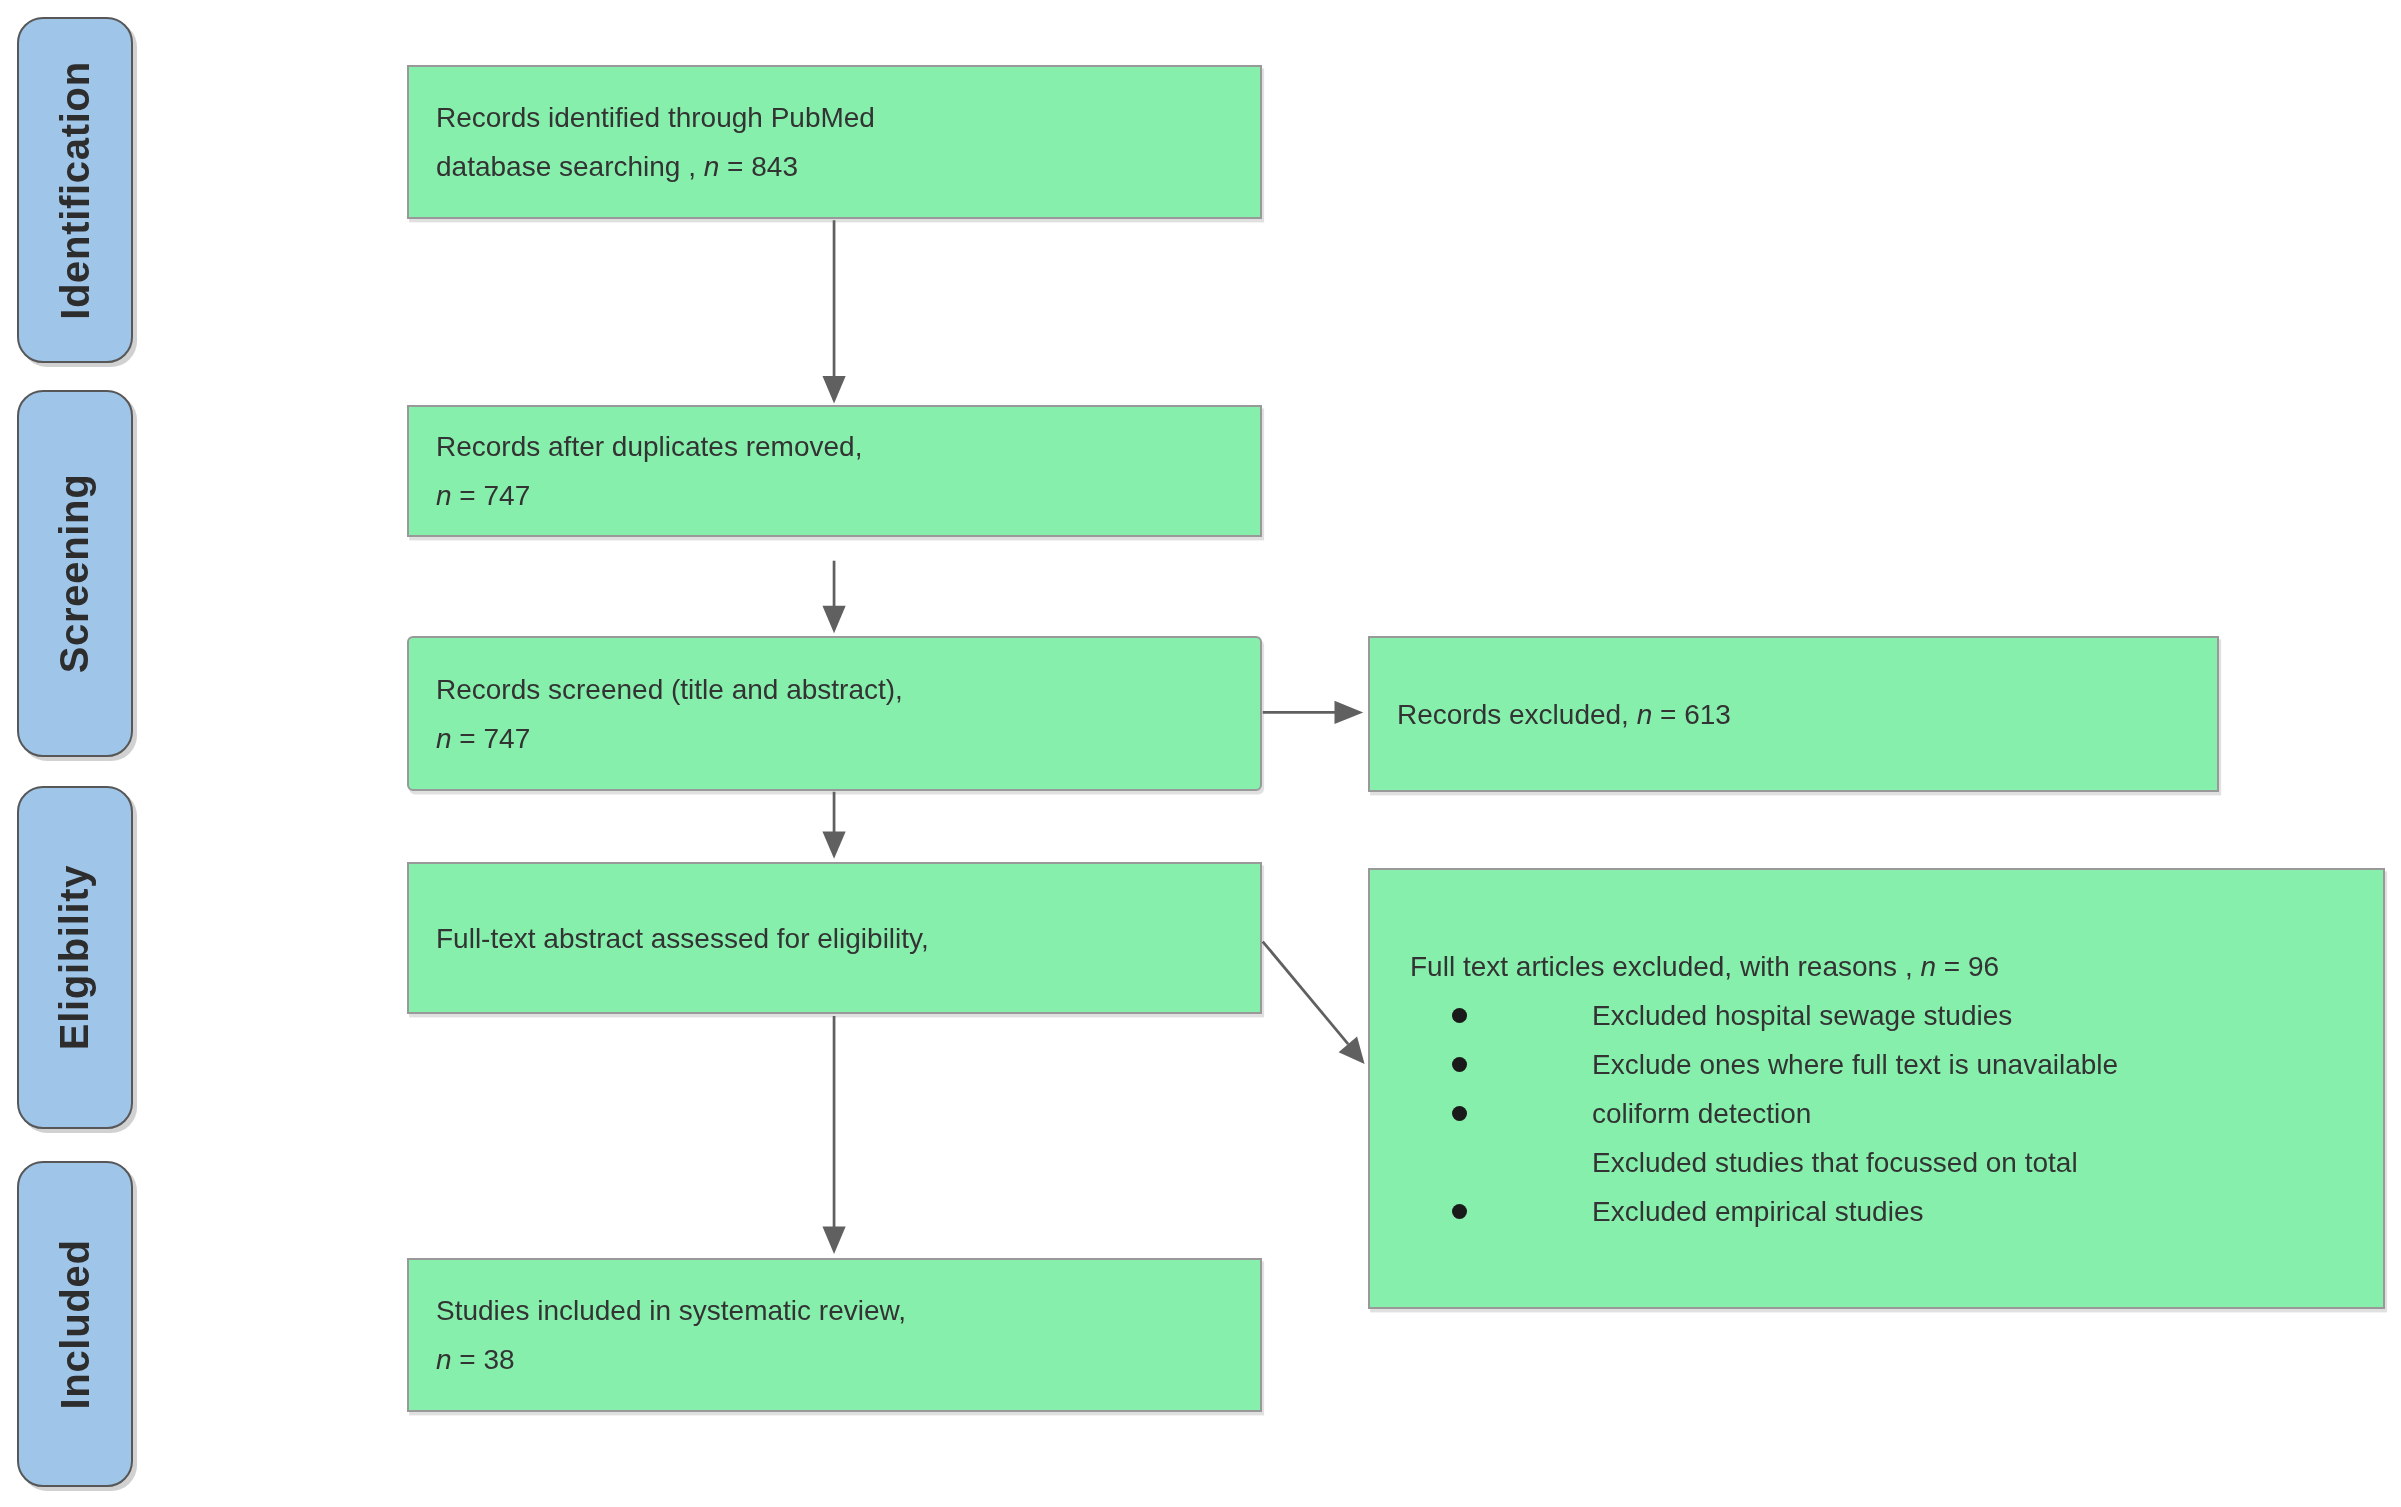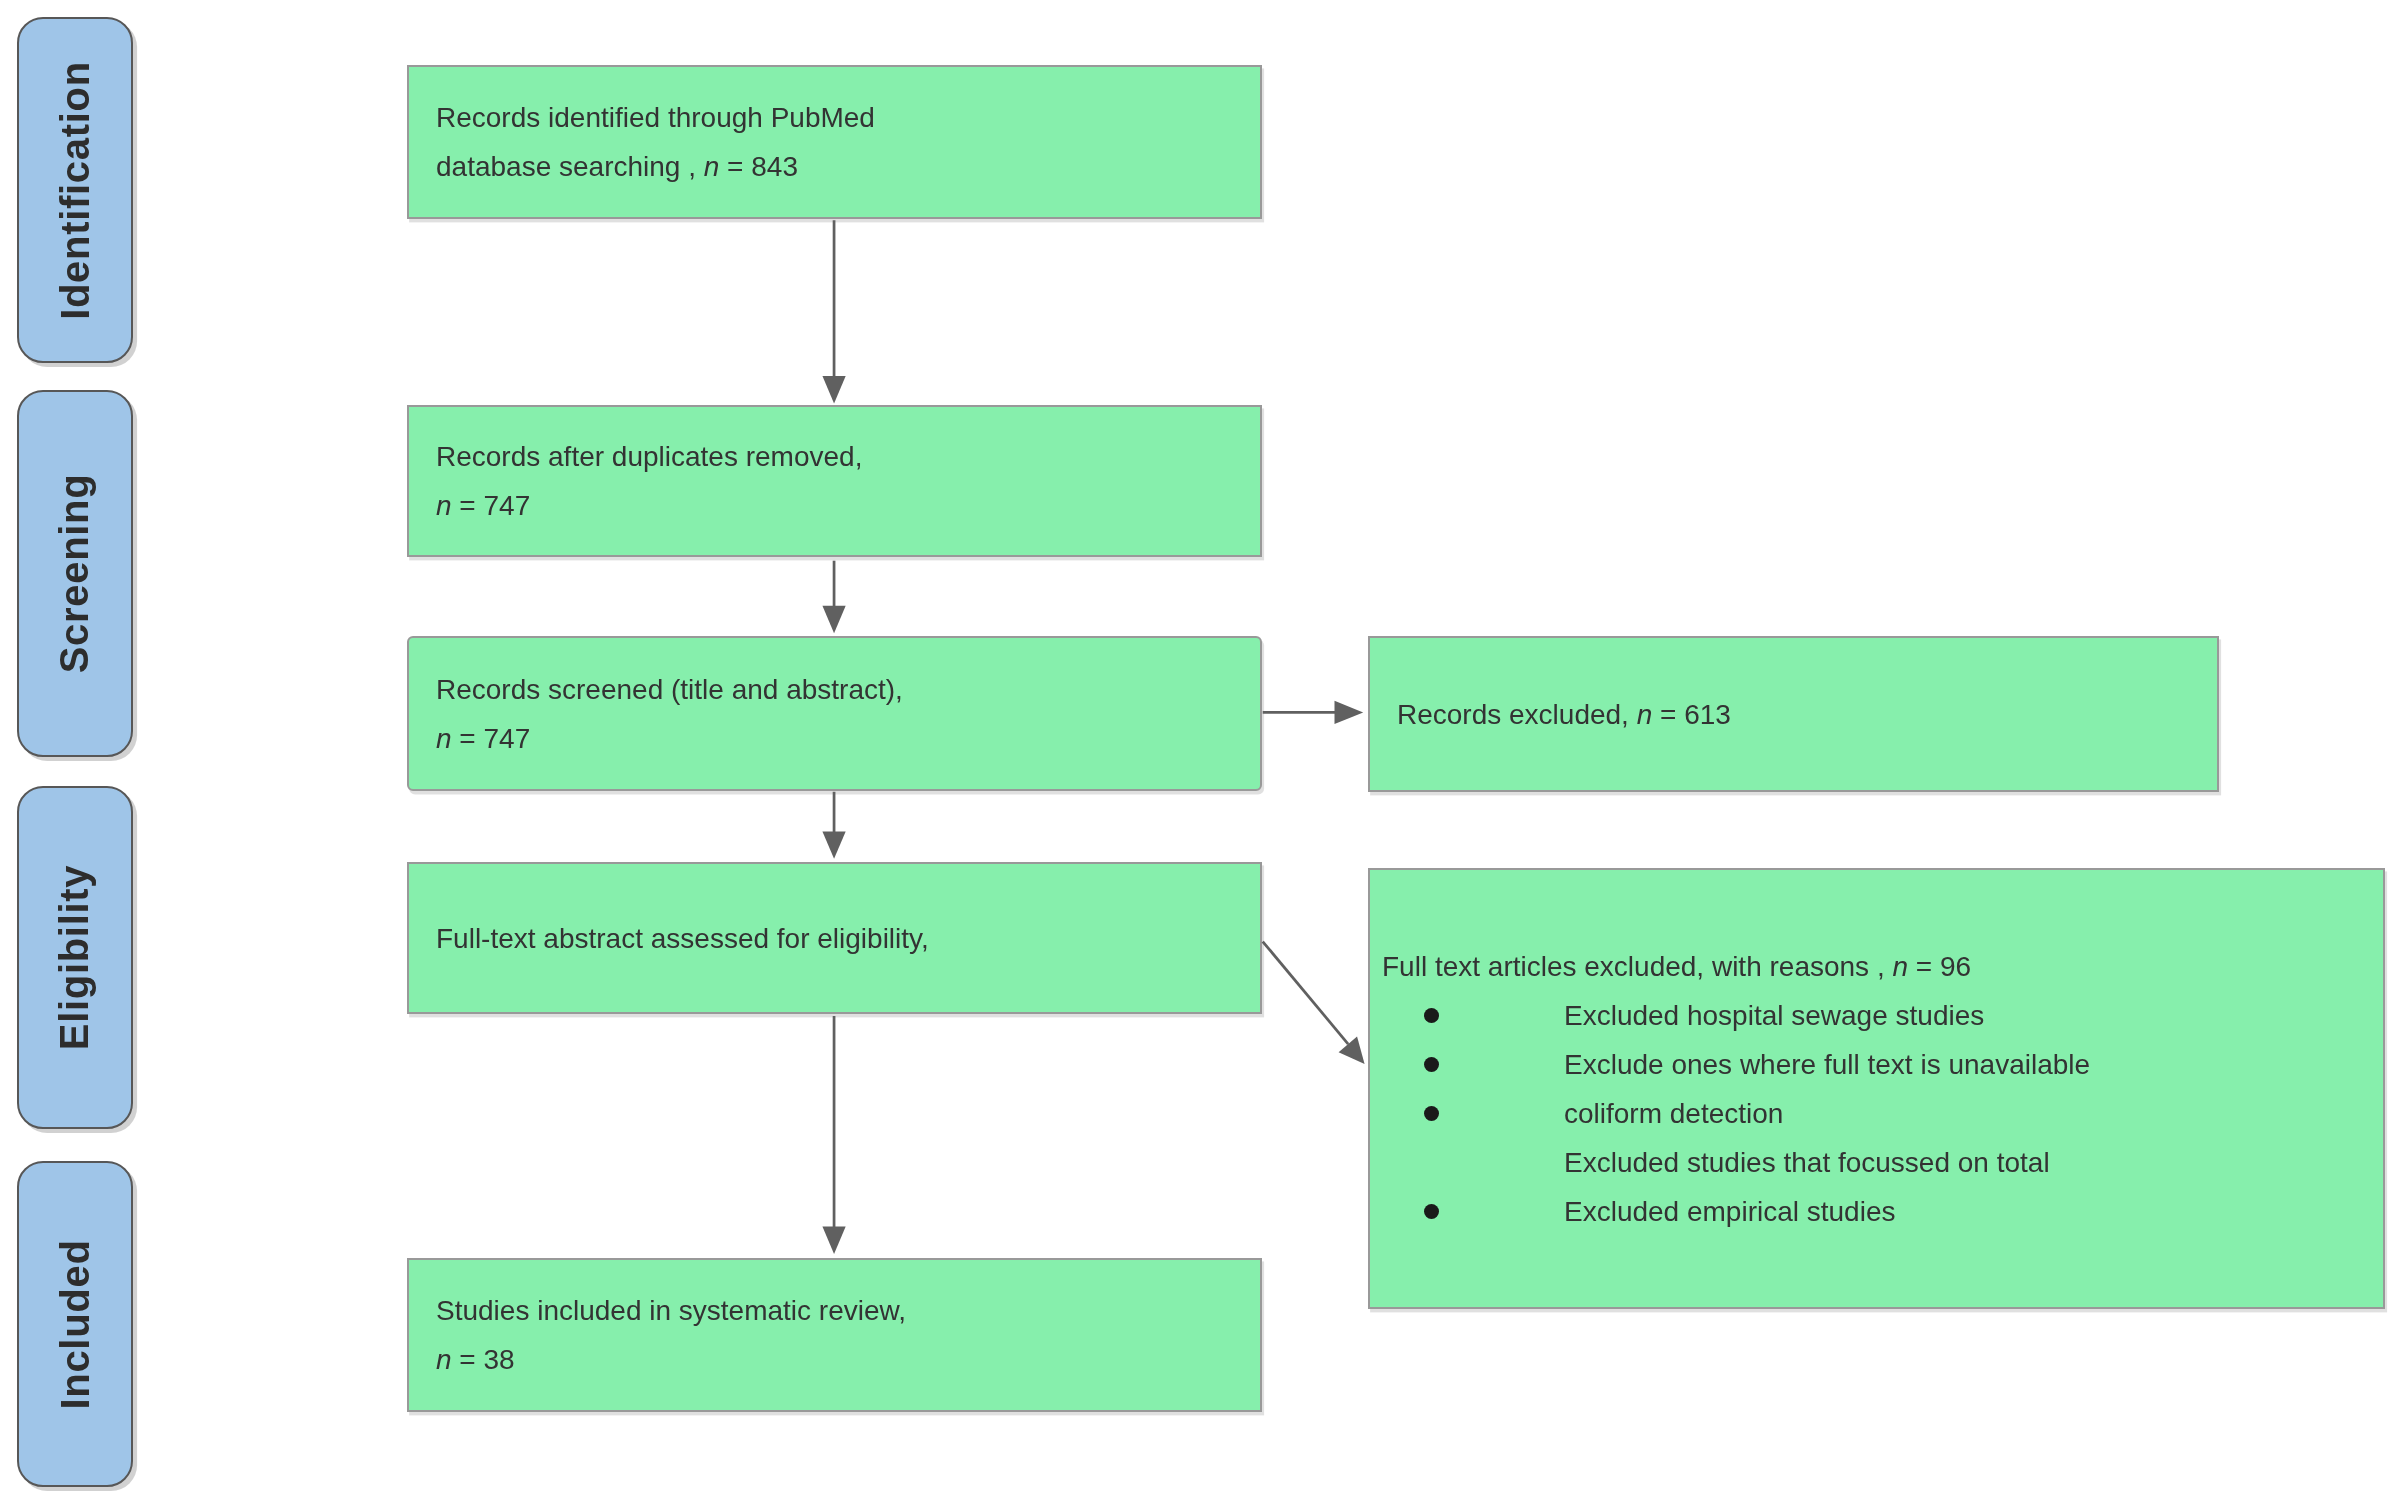--- a/index.html
+++ b/index.html
@@ -89,21 +89,21 @@
   </div>
   <div class="stage" style="top:1161px;height:326px;">
     <span class="stage-text">Included</span>
   </div>
 
   <div class="fbox" style="left:407px;top:65px;width:855px;height:154px;">
     <div class="ln">Records identified through PubMed</div>
     <div class="ln"><span>database searching , </span><i class="n-it">n</i> <span>= 843</span></div>
   </div>
 
-  <div class="fbox" style="left:407px;top:405px;width:855px;height:152px;">
+  <div class="fbox" style="left:407px;top:405px;width:855px;height:132px;">
     <div class="ln">Records after duplicates removed,</div>
     <div class="ln"><span></span><i class="n-it">n</i> <span>= 747</span></div>
   </div>
 
   <div class="fbox" style="left:407px;top:636px;width:855px;height:155px;border-radius:6px;">
     <div class="ln">Records screened (title and abstract),</div>
     <div class="ln"><span></span><i class="n-it">n</i> <span>= 747</span></div>
   </div>
 
   <div class="fbox" style="left:407px;top:862px;width:855px;height:152px;">
@@ -112,21 +112,21 @@
 
   <div class="fbox" style="left:407px;top:1258px;width:855px;height:154px;">
     <div class="ln">Studies included in systematic review,</div>
     <div class="ln"><span></span><i class="n-it">n</i> <span>= 38</span></div>
   </div>
 
   <div class="fbox" style="left:1368px;top:636px;width:851px;height:156px;">
     <div class="ln"><span>Records excluded, </span><i class="n-it">n</i> <span>= 613</span></div>
   </div>
 
-  <div class="fbox reasons-content" style="left:1368px;top:868px;width:1017px;height:441px;padding-left:12px;">
+  <div class="fbox reasons-content" style="left:1368px;top:868px;width:1017px;height:441px;padding-left:40px;">
     <div class="ln"><span>Full text articles excluded, with reasons , </span><i class="n-it">n</i> <span>= 96</span></div>
 
     <div class="b-row">
       <span class="dot"></span>
       <span class="b-text">
         <span class="ln">Excluded hospital sewage studies</span>
       </span>
     </div>
     <div class="b-row">
       <span class="dot"></span>

